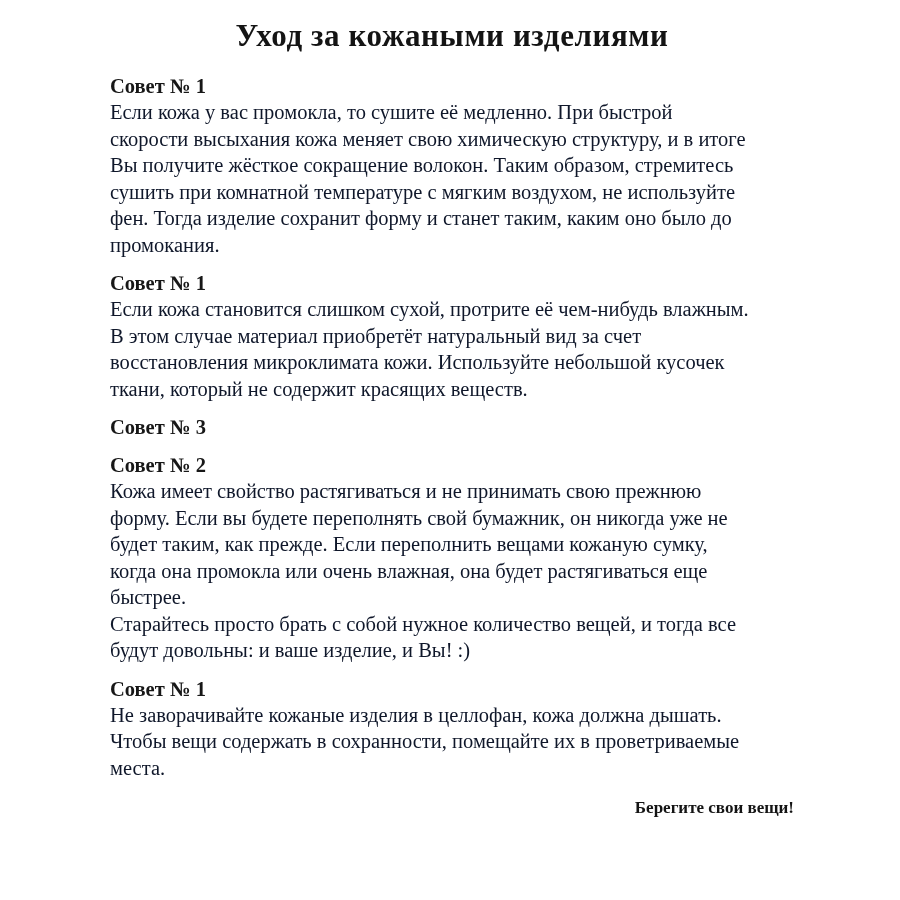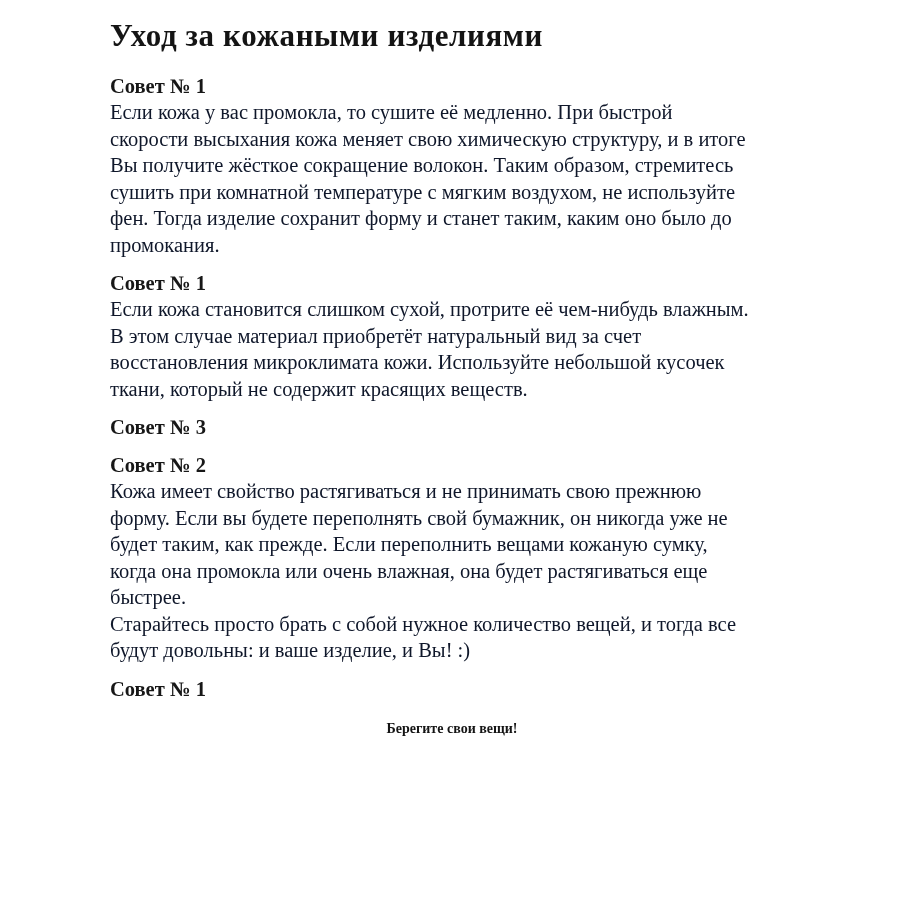--- a/index.html
+++ b/index.html
@@ -17,20 +17,21 @@
   }
   .page {
     box-sizing: border-box;
     width: 900px;
     height: 900px;
     padding: 16px 106px 0 110px;
   }
   .doc-title {
     font-size: 31px;
     font-weight: bold;
+    text-align: center;
     letter-spacing: 0.6px;
     margin: 0 0 0 0;
     line-height: 40px;
     color: #141414;
   }
   .tip-section .tip-heading {
     font-size: 20.5px;
     font-weight: bold;
     line-height: 26px;
     margin: 12px 0 0 0;
@@ -40,23 +41,23 @@
     margin-top: 17px;
   }
   .tip-paragraph {
     font-size: 20.5px;
     line-height: 26.5px;
     margin: 0;
     white-space: pre-line;
     color: #0f172a;
   }
   .doc-footer {
-    font-size: 14px;
+    font-size: 17px;
     font-weight: bold;
-    text-align: center;
+    text-align: right;
     margin-top: 14px;
     line-height: 26px;
     color: #141414;
   }
 </style>
 </head>
 <body>
 
 <div class="page">
   <h1 class="doc-title">Уход за кожаными изделиями</h1>
@@ -90,17 +91,20 @@
 форму. Если вы будете переполнять свой бумажник, он никогда уже не
 будет таким, как прежде. Если переполнить вещами кожаную сумку,
 когда она промокла или очень влажная, она будет растягиваться еще
 быстрее.</p>
         <p class="tip-paragraph">Старайтесь просто брать с собой нужное количество вещей, и тогда все
 будут довольны: и ваше изделие, и Вы! :)</p>
       </section>
 
   <section class="tip-section">
     <h2 class="tip-heading">Совет № 1</h2>
+  <p class="tip-paragraph">Не заворачивайте кожаные изделия в целлофан, кожа должна дышать.
+Чтобы вещи содержать в сохранности, помещайте их в проветриваемые
+места.</p>
       </section>
 </div>
 
   <div class="doc-footer">Берегите свои вещи!</div>
 </div>
 
 </body></html>

